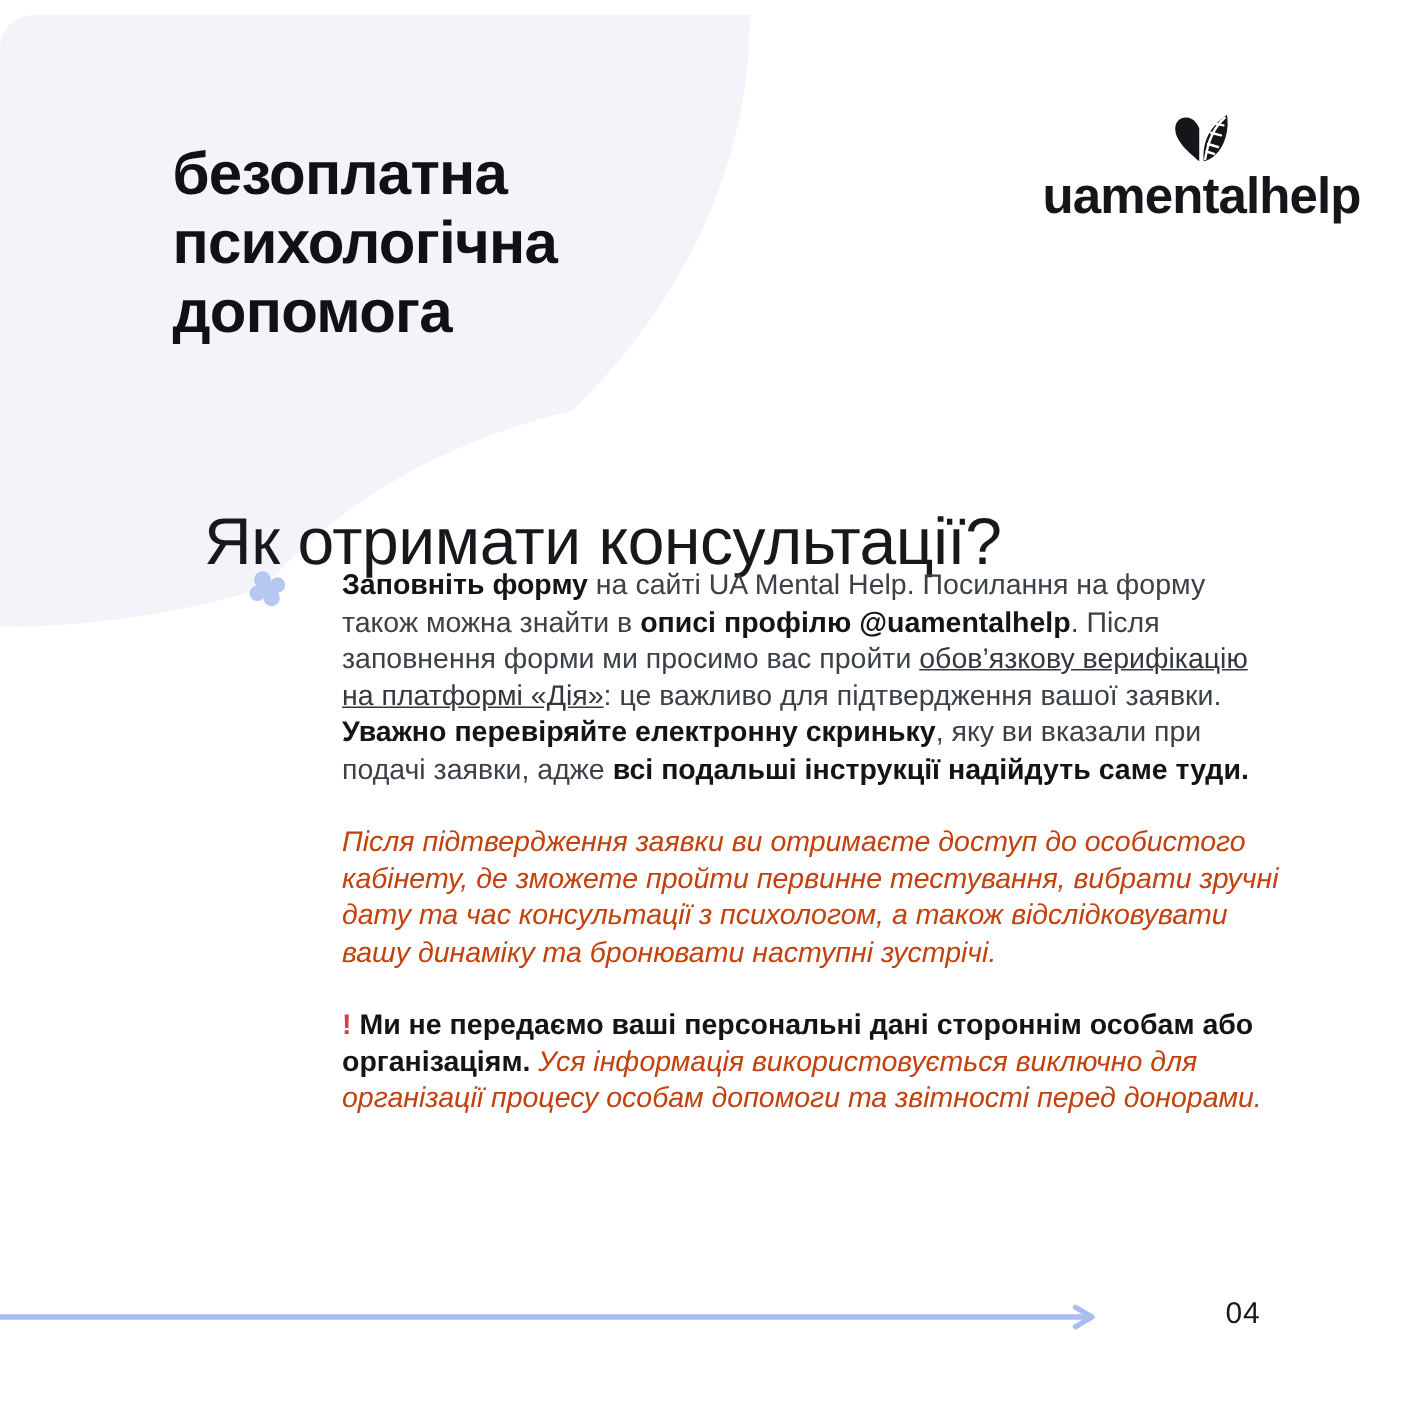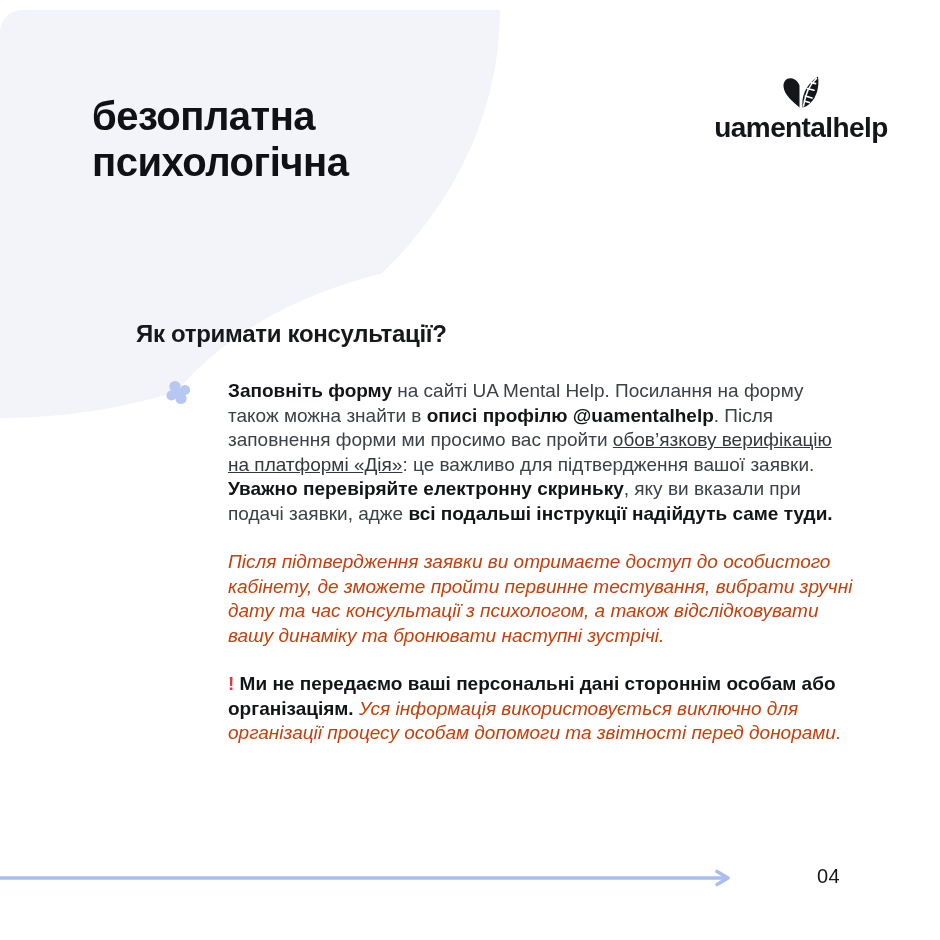--- a/index.html
+++ b/index.html
@@ -7,29 +7,29 @@
   .slide{position:relative;width:940px;height:940px;background:#ffffff;overflow:hidden;border-radius:16px;}
 
   
   .bg-blob{position:absolute;left:0;top:10px;width:500px;height:408px;background:#f3f4f9;
            border-top-left-radius:22px;border-bottom-right-radius:100% 100%;}
   .bg-white-curve{position:absolute;left:118px;top:260px;width:762px;height:562px;background:#ffffff;border-radius:50%;}
 
   
   .title{position:absolute;left:92px;top:66px;font-weight:700;font-size:40px;line-height:46px;
          color:#101114;letter-spacing:-0.5px;}
-  .title span{display:block;}
+  .title span{display:block;margin-left:23px;}
 
   
   .logo{position:absolute;left:716px;top:74px;width:170px;display:flex;flex-direction:column;align-items:center;}
   .logo svg{display:block;}
-  .logo-text{margin-top:2px;font-weight:700;font-size:28px;letter-spacing:-0.6px;color:#15161a;}
+  .logo-text{margin-top:2px;font-weight:700;font-size:34px;letter-spacing:-0.6px;color:#15161a;}
 
   
-  .section-heading{position:absolute;left:136px;top:300px;font-size:24px;font-weight:700;
+  .section-heading{position:absolute;left:136px;top:300px;font-size:44px;font-weight:400;
                    color:#17181c;letter-spacing:-0.3px;}
 
   
   .flower{position:absolute;left:164px;top:379px;}
   .content{position:absolute;left:228px;top:379px;width:628px;}
   .para{margin:0 0 24px 0;font-size:19px;line-height:24.5px;color:#3c4147;}
   .seg-regular{color:#3c4147;}
   .seg-bold{font-weight:700;color:#121418;}
   .seg-underline{text-decoration:underline;color:#34383e;}
   .seg-italic{font-style:italic;color:#c2410c;}
@@ -44,20 +44,21 @@
 <body>
 
 <div class="slide">
 
   <div class="bg-blob"></div>
   <div class="bg-white-curve"></div>
 
   <h1 class="title">
     <span>безоплатна</span>
     <span>психологічна</span>
+    <span>допомога</span>
   </h1>
 
   <div class="logo">
     <svg width="40" height="36" viewBox="0 0 40 36">
       <path fill="#15161a" d="M18.5,33.5 C12,28 3,20.5 2.5,12.5 C2.2,7.5 5.5,4 10,4.3 C14,4.6 17,7.6 18.5,11.5 Z"></path>
       <path fill="#15161a" d="M21.5,33.5 C20.5,24 23,12 37,2.5 C38.5,12 36,23 29,29.5 C26.5,31.8 24,33 21.5,33.5 Z"></path>
       <path fill="none" stroke="#ffffff" stroke-width="1.6" stroke-linecap="round" d="M22.5,32 C24,22 28,11 35.5,4.5 M24.3,22 L31,24 M26.3,14.5 L33,16.2 M29.3,8.5 L34.6,9.6 M23.2,27 L28.4,28.6"></path>
     </svg>
     <div class="logo-text">uamentalhelp</div>
   </div>

